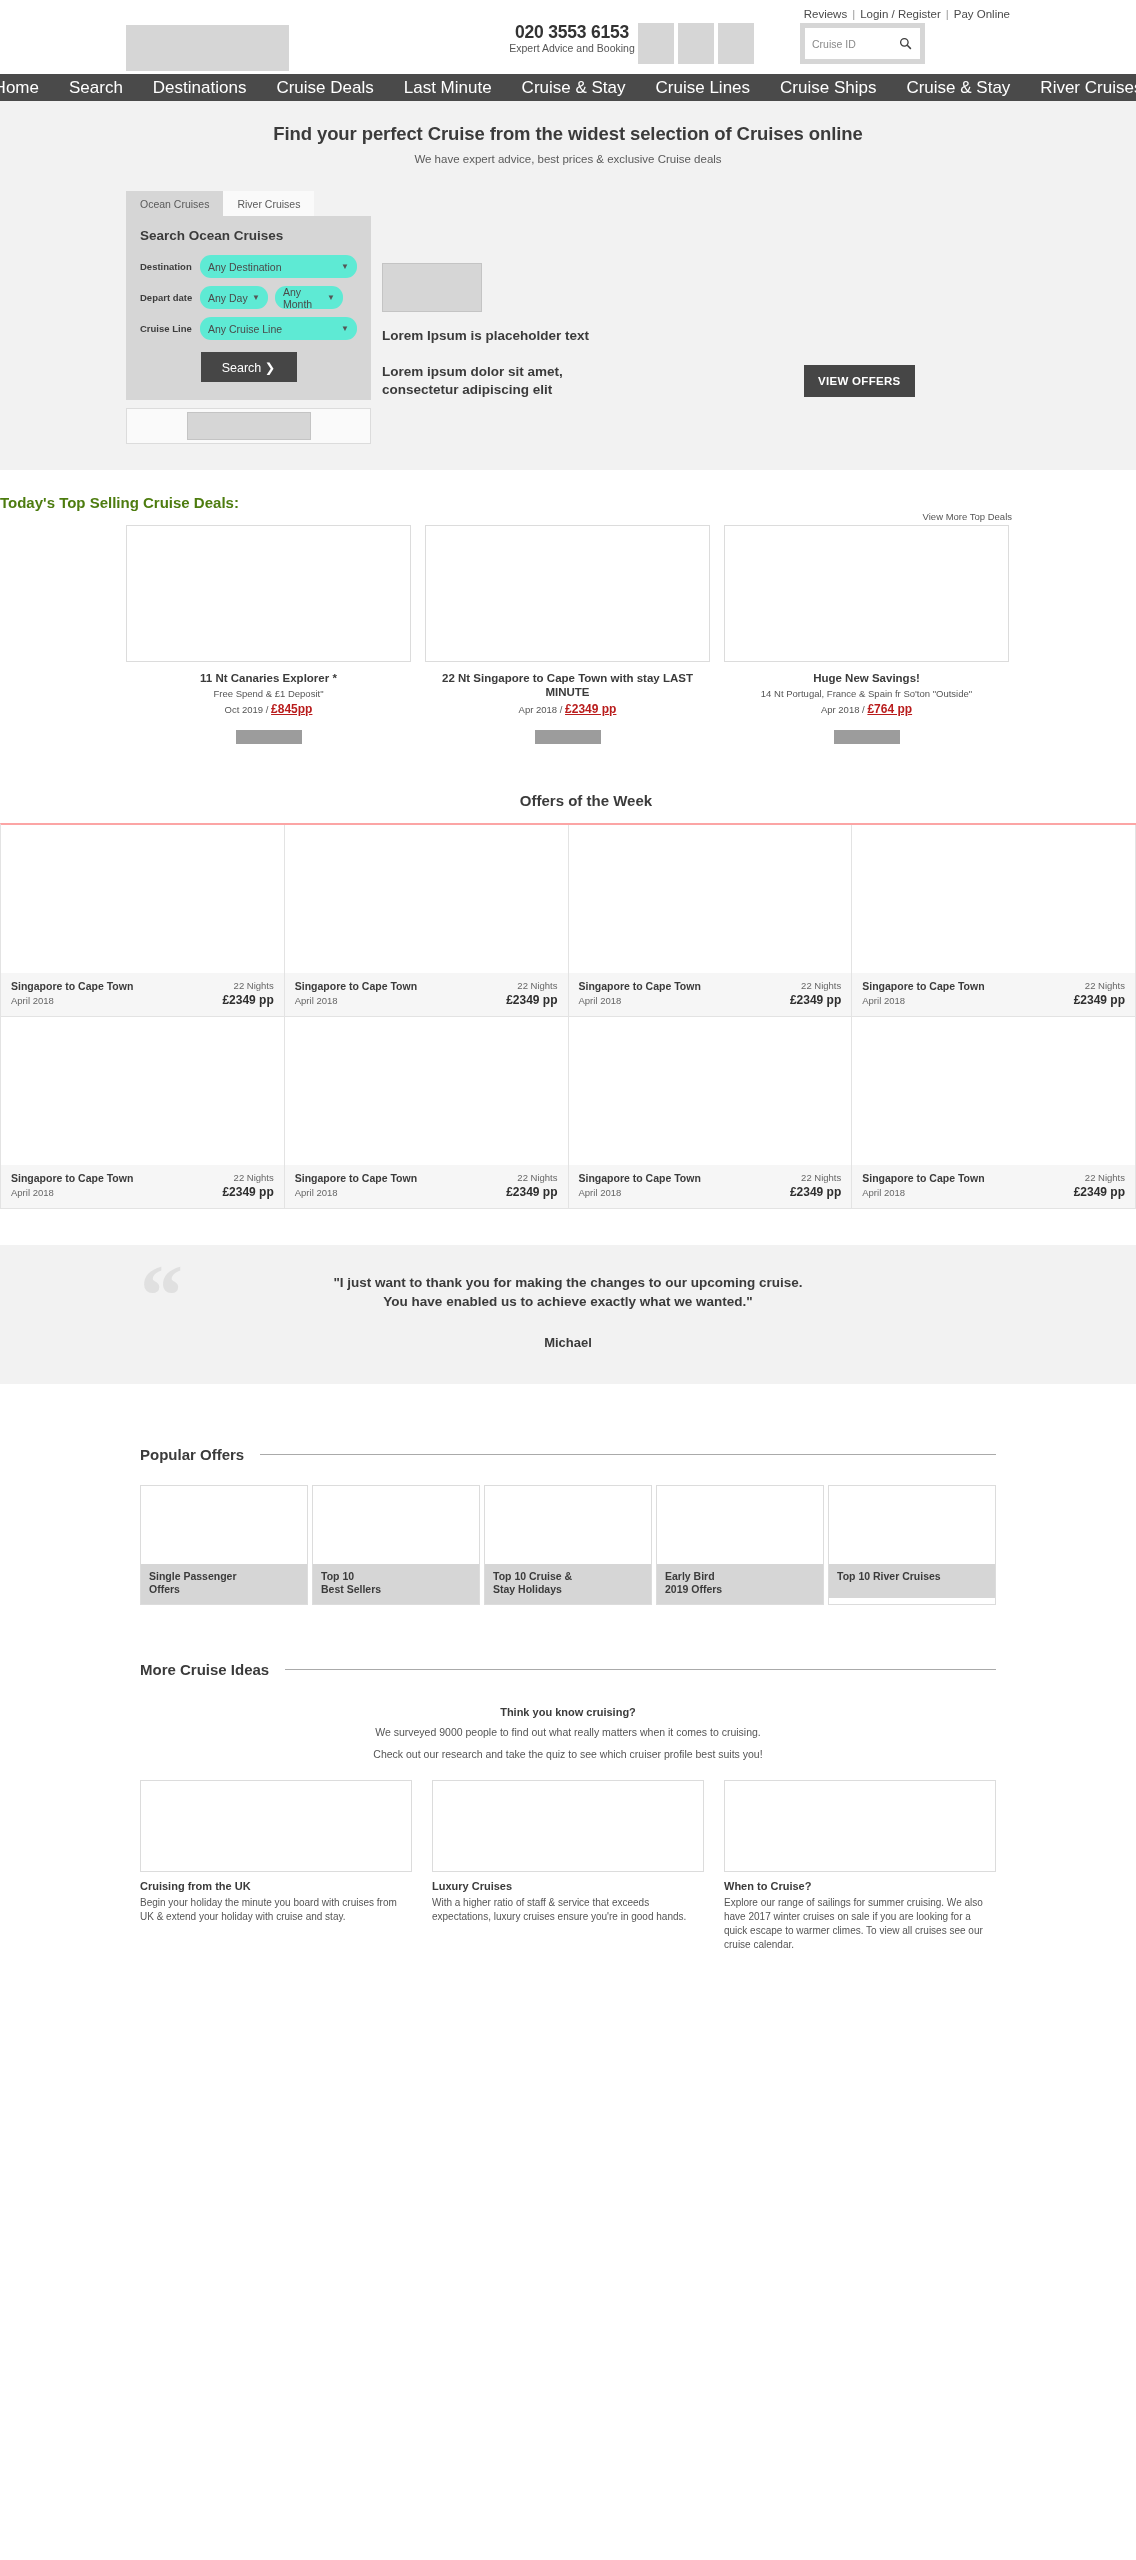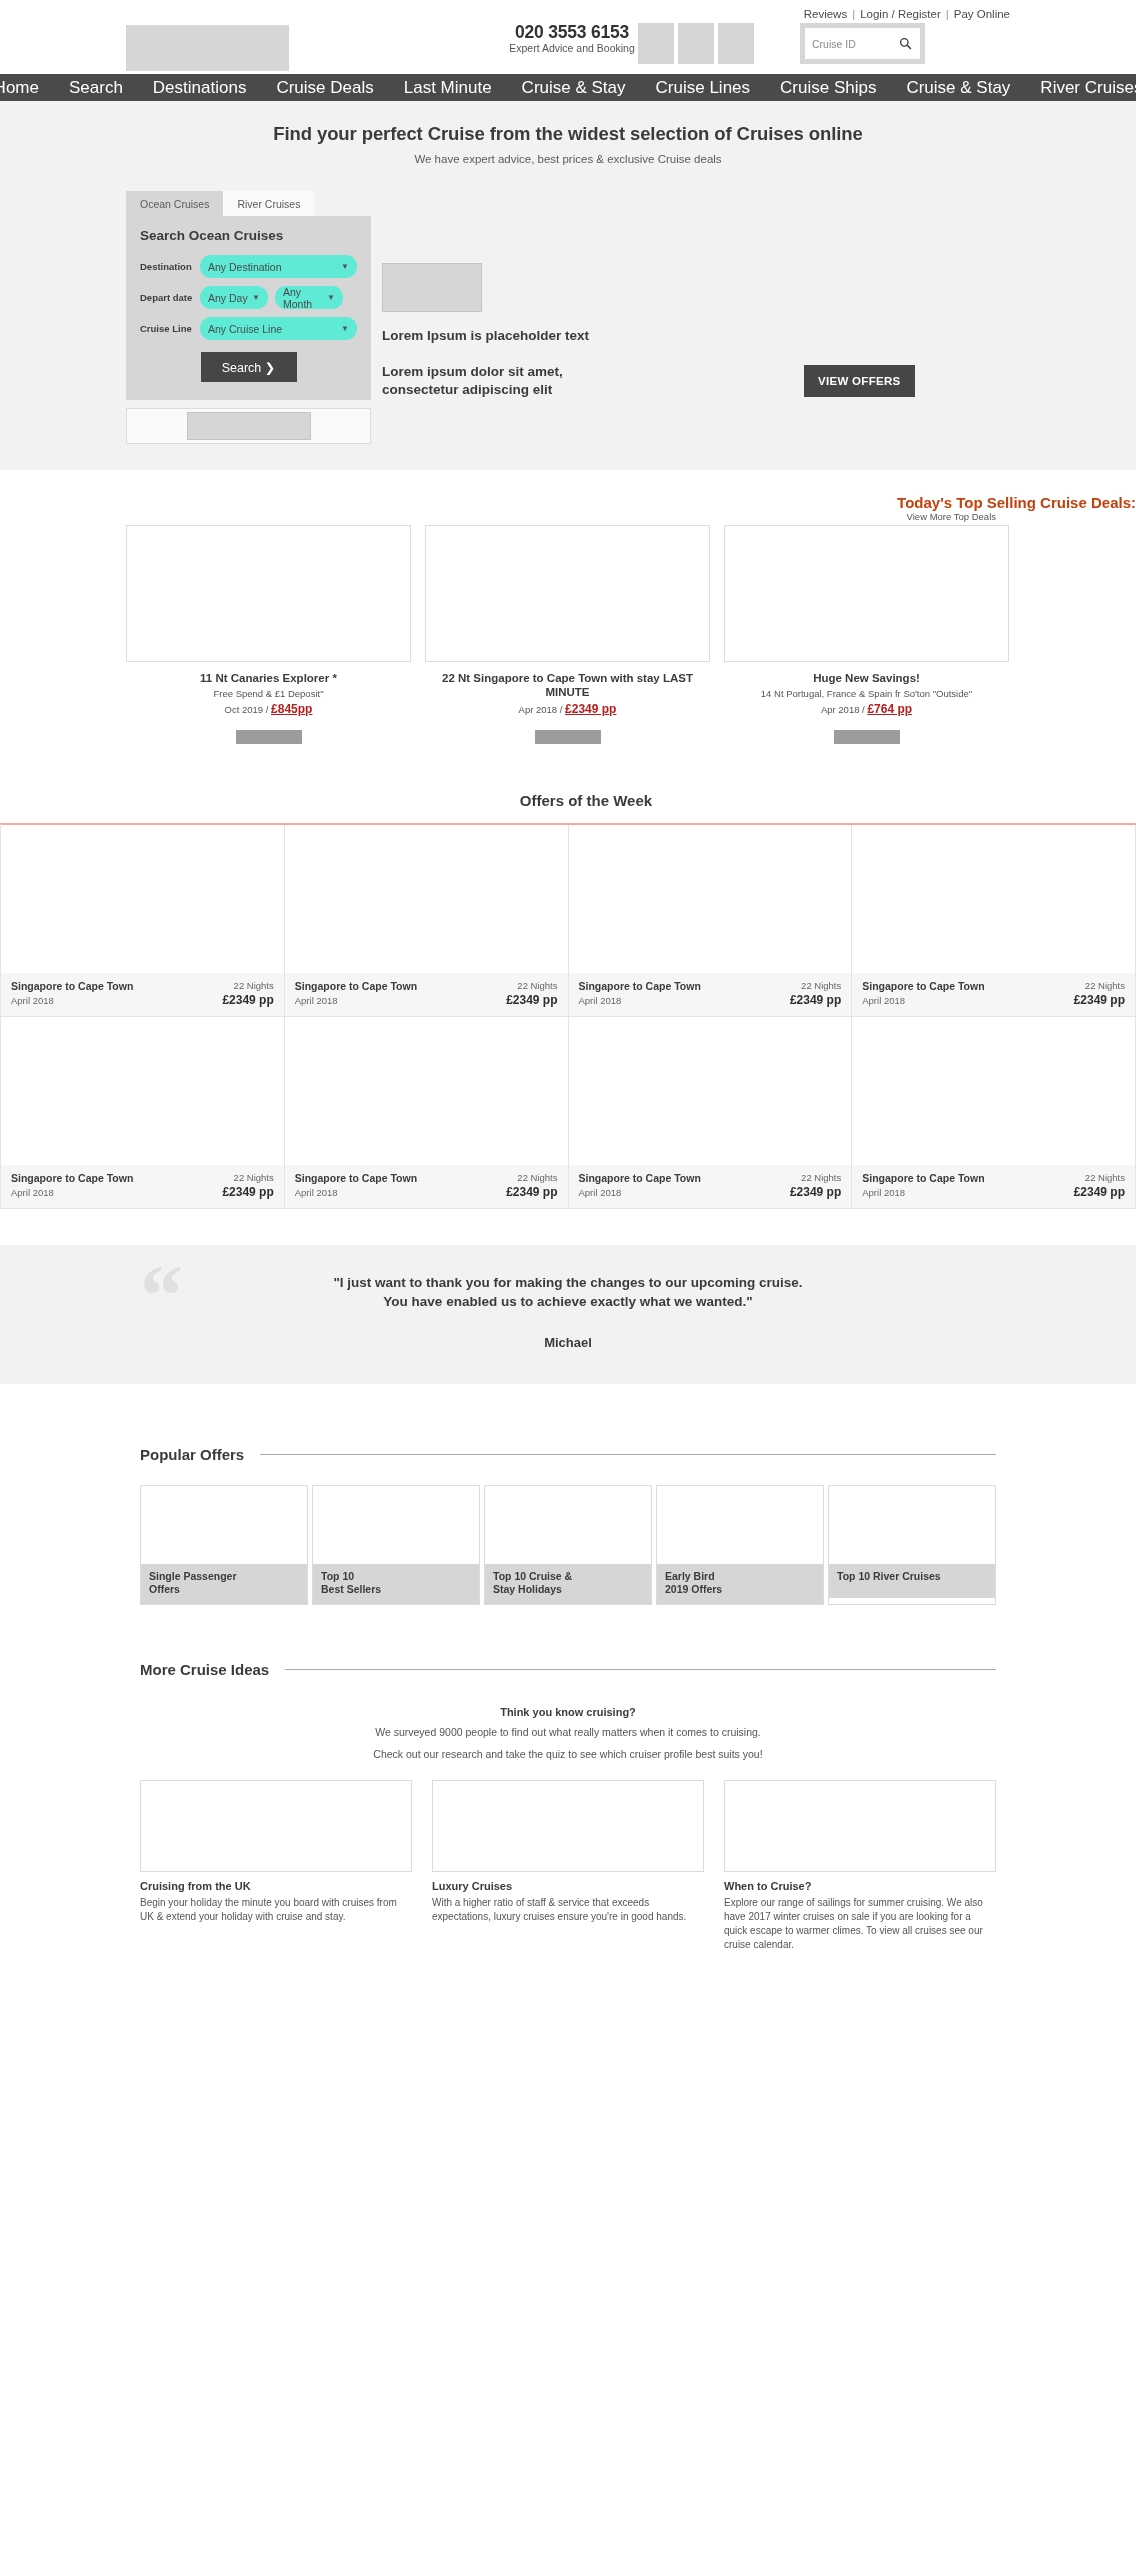--- a/index.html
+++ b/index.html
@@ -224,28 +224,28 @@
     border: none;
     margin-left: 92px;
     cursor: pointer;
     font-family: "Liberation Sans", sans-serif;
     letter-spacing: 0.3px;
   }
 
   
   .topdeals { padding: 24px 0 34px 0; background: #ffffff; }
   .topdeals h2 {
-    text-align: right;
+    text-align: left;
     font-size: 15px;
     font-weight: bold;
-    color: #c2410c;
+    color: #4d7c0f;
   }
   .viewmore {
     position: absolute;
-    right: 140px;
+    right: 124px;
     font-size: 9.5px;
     color: #555;
     text-decoration: none;
   }
   .topdeals-head { position: relative; }
   .deals-grid {
     width: 884px;
     margin: 14px auto 0 auto;
     display: flex;
     gap: 14px;

